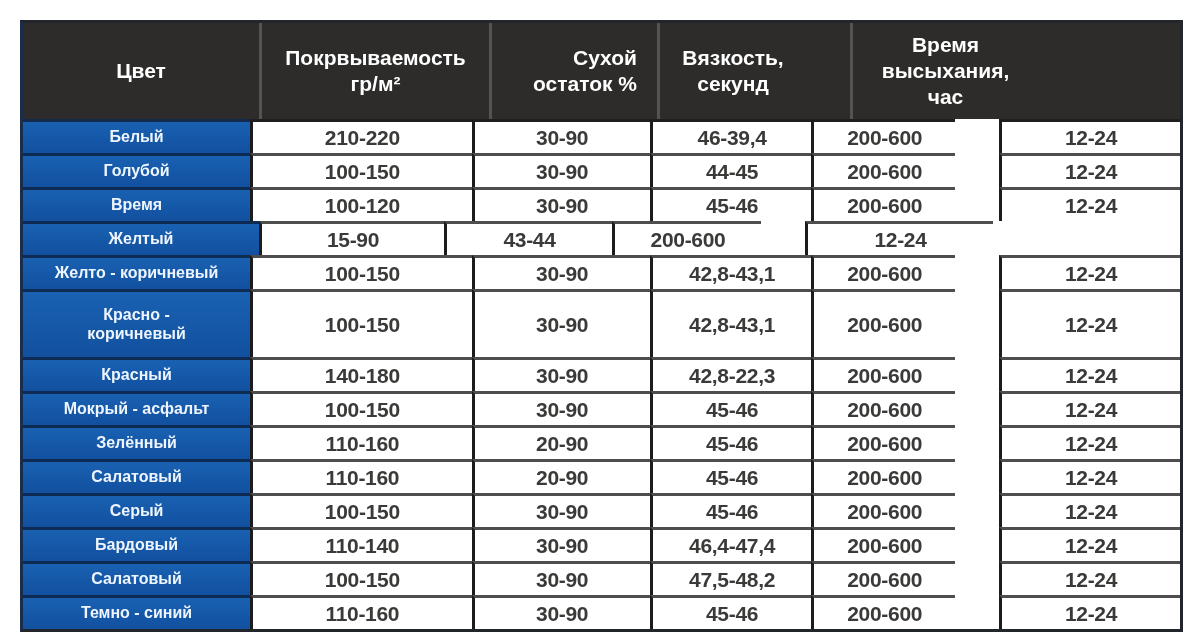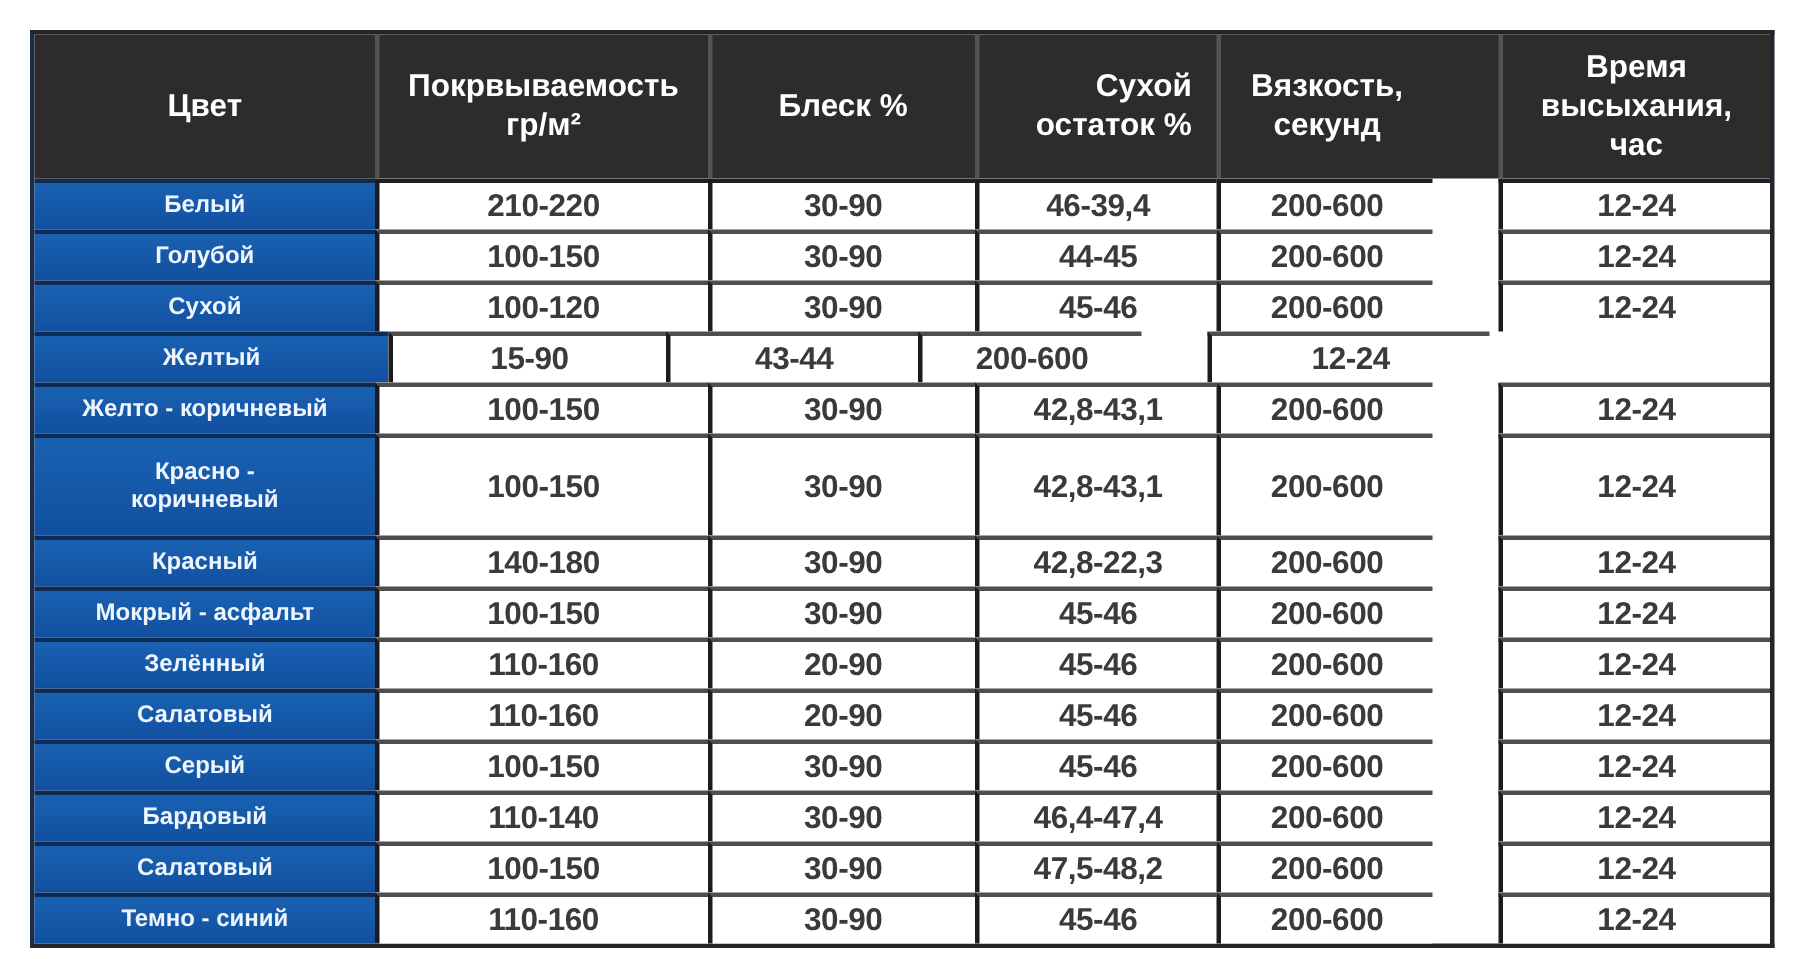--- a/index.html
+++ b/index.html
@@ -76,23 +76,20 @@
 <body>
 
 <div class="paint-table">
   <div class="thead" id="thead">
       <div class="th c0">
         <span class="th-inner">Цвет</span>
       </div>
       <div class="th c1">
         <span class="th-inner" style="max-width: 200px;">Покрвываемость гр/м²</span>
       </div>
-      <div class="th c2">
-        <span class="th-inner">Блеск %</span>
-      </div>
       <div class="th c3">
         <span class="th-inner" style="max-width: 125px; text-align: right;">Сухой остаток %</span>
       </div>
       <div class="th c4">
         <span class="th-inner" style="max-width: 135px;">Вязкость, секунд</span>
       </div>
       <div class="th c5">
         <span class="th-inner" style="max-width: 155px;">Время высыхания, час</span>
       </div>
     </div>
@@ -107,21 +104,21 @@
       </div>
       <div class="tr">
         <div class="td label-cell c0">Голубой</div>
         <div class="td c1">100-150</div>
         <div class="td c2">30-90</div>
         <div class="td c3">44-45</div>
         <div class="td c4">200-600</div>
         <div class="td c5">12-24</div>
       </div>
       <div class="tr">
-        <div class="td label-cell c0">Сухой</div>
+        <div class="td label-cell c0">Время</div>
         <div class="td c1">100-120</div>
         <div class="td c2">30-90</div>
         <div class="td c3">45-46</div>
         <div class="td c4">200-600</div>
         <div class="td c5">12-24</div>
       </div>
       <div class="tr">
         <div class="td label-cell c0">Желтый</div>
         <div class="td c2">15-90</div>
         <div class="td c3">43-44</div>

